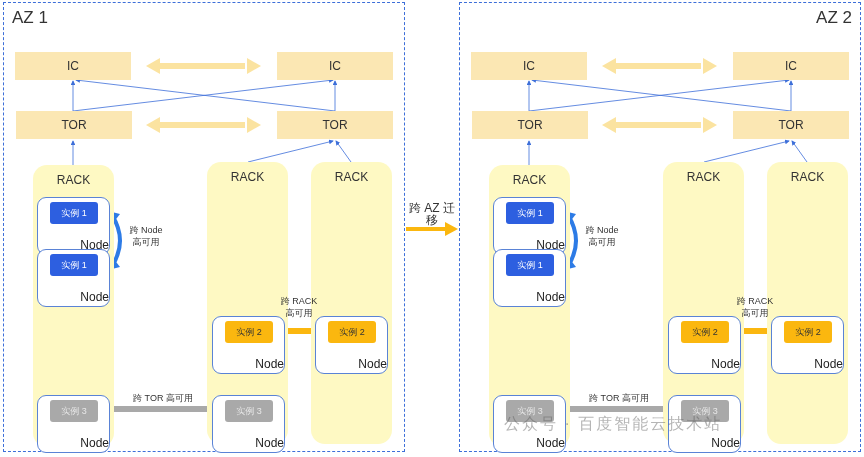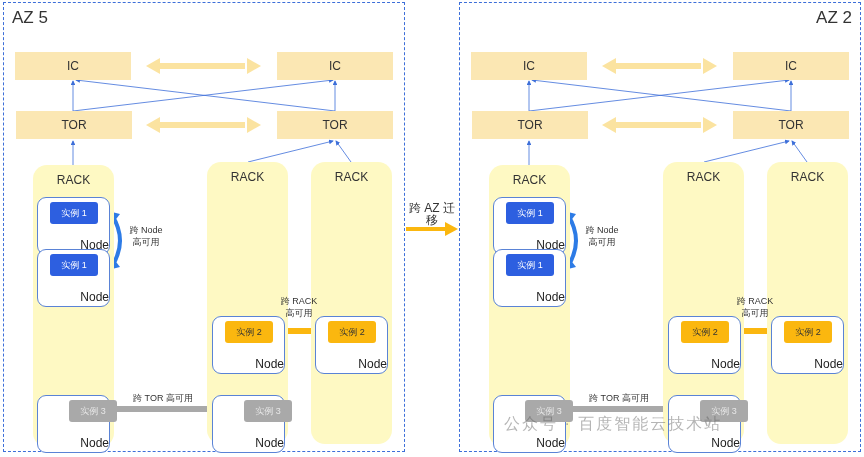--- a/index.html
+++ b/index.html
@@ -6,31 +6,31 @@
   body{width:864px;height:457px;position:relative;overflow:hidden;font-family:"Liberation Sans","DejaVu Sans",sans-serif;color:#222;}
   .az{position:absolute;top:2px;height:450px;border:1.5px dashed #3d6fd9;box-sizing:border-box;}
   .az-title{position:absolute;top:5px;font-size:17px;color:#333;}
   .switch{position:absolute;background:#fbe7b3;height:28px;width:116px;display:flex;align-items:center;justify-content:center;font-size:12px;color:#333;}
   .rack{position:absolute;background:#fef9c3;border-radius:14px;}
   .rack-label{position:absolute;top:8px;left:0;right:0;text-align:center;font-size:12px;color:#333;}
   .node{position:absolute;width:73px;height:58px;background:#fff;border:1.5px solid #5a83d6;border-radius:9px;box-sizing:border-box;}
   .inst{position:absolute;left:12px;top:4px;width:48px;height:22px;border-radius:3px;display:flex;align-items:center;justify-content:center;font-size:9px;}
   .inst.blue{background:#2d5fe0;color:#fff;}
   .inst.yellow{background:#fbb70f;color:#333;}
-  .inst.gray{background:#a9a9a9;color:#e8e8e8;margin-left:19px;}
+  .inst.gray{background:#a9a9a9;color:#e8e8e8;}
   .node-label{position:absolute;bottom:2px;left:0;right:0;text-align:right;font-size:12px;color:#222;}
   .note{position:absolute;font-size:9px;color:#333;text-align:center;line-height:12px;}
   svg.overlay{position:absolute;left:0;top:0;}
   .watermark{position:absolute;left:504px;top:414px;font-size:16px;color:rgba(90,90,90,0.45);letter-spacing:2px;white-space:nowrap;}
 </style>
 </head>
 <body>
 
 <div class="az" style="left:3px;width:402px;">
-  <div class="az-title" style="left:8px;">AZ 5</div>
+  <div class="az-title" style="left:8px;">AZ 1</div>
 </div>
 
 <div class="az" style="left:459px;width:402px;">
   <div class="az-title" style="right:8px;">AZ 2</div>
 </div>
 
 <svg class="overlay" width="864" height="457">
   <defs>
     <marker id="blueHead" markerWidth="6" markerHeight="6" refX="5" refY="3" orient="auto">
       <path d="M0,0 L6,3 L0,6 z" fill="#3d6fd9"></path>

